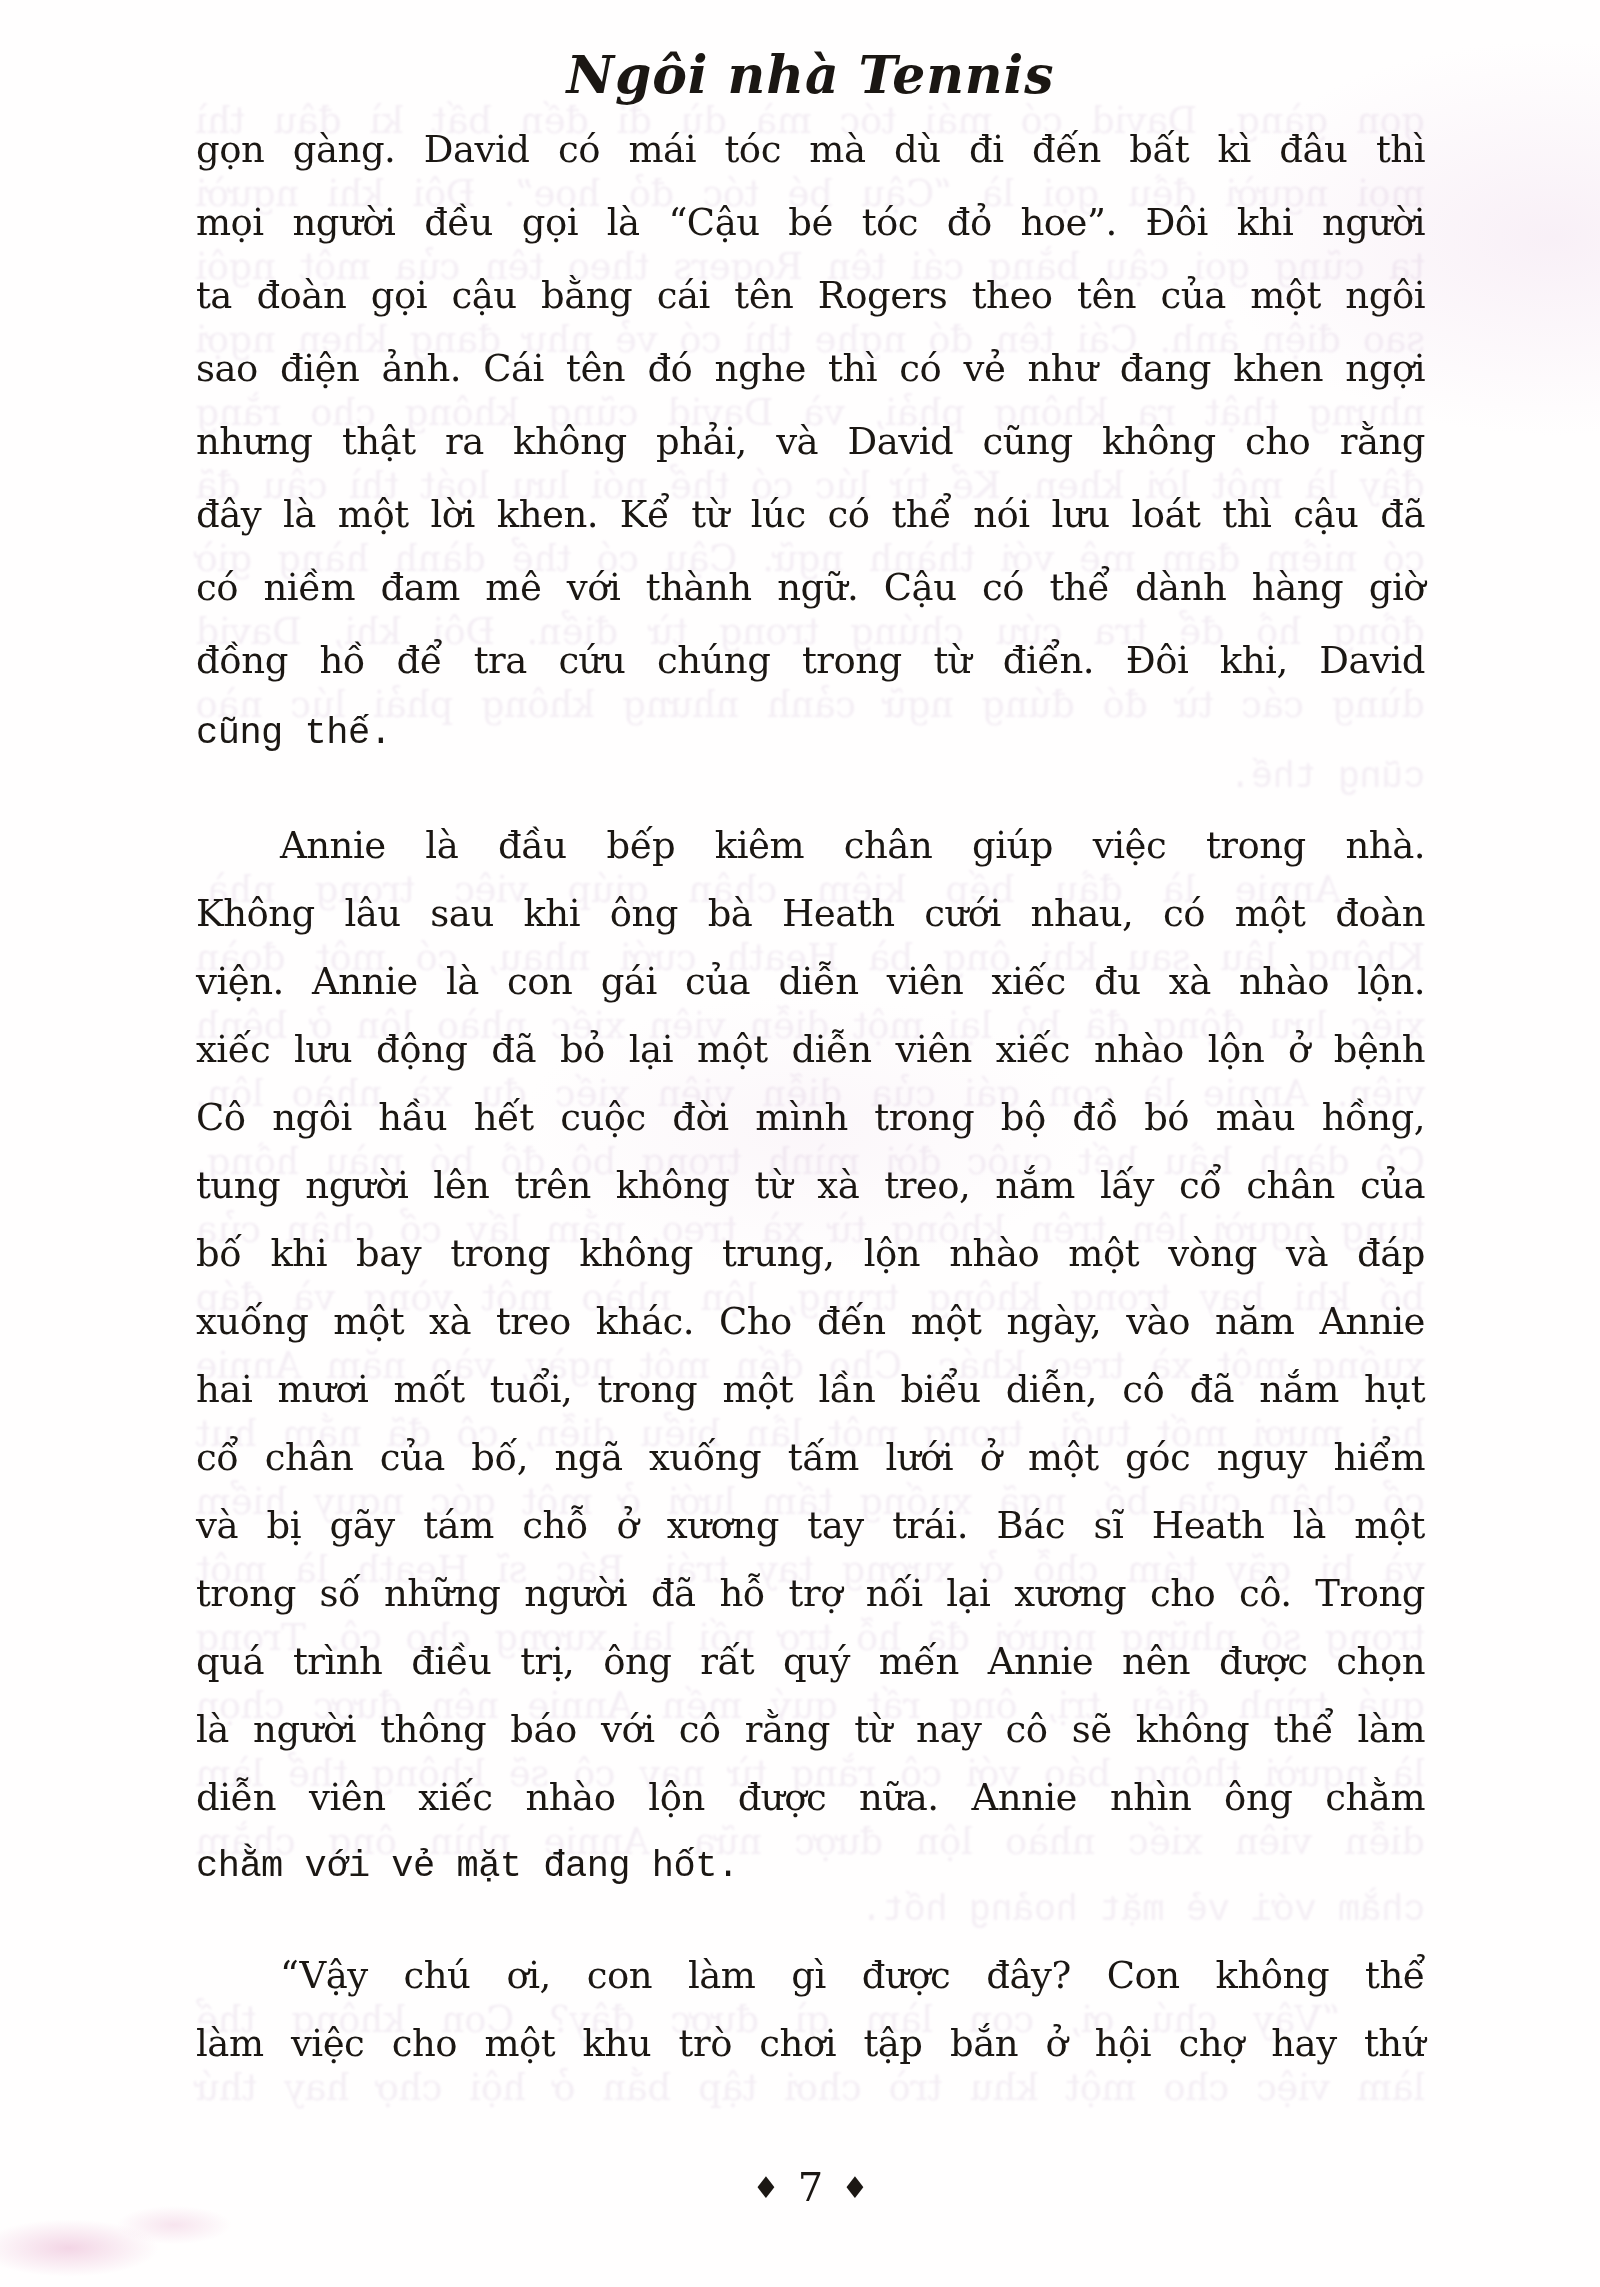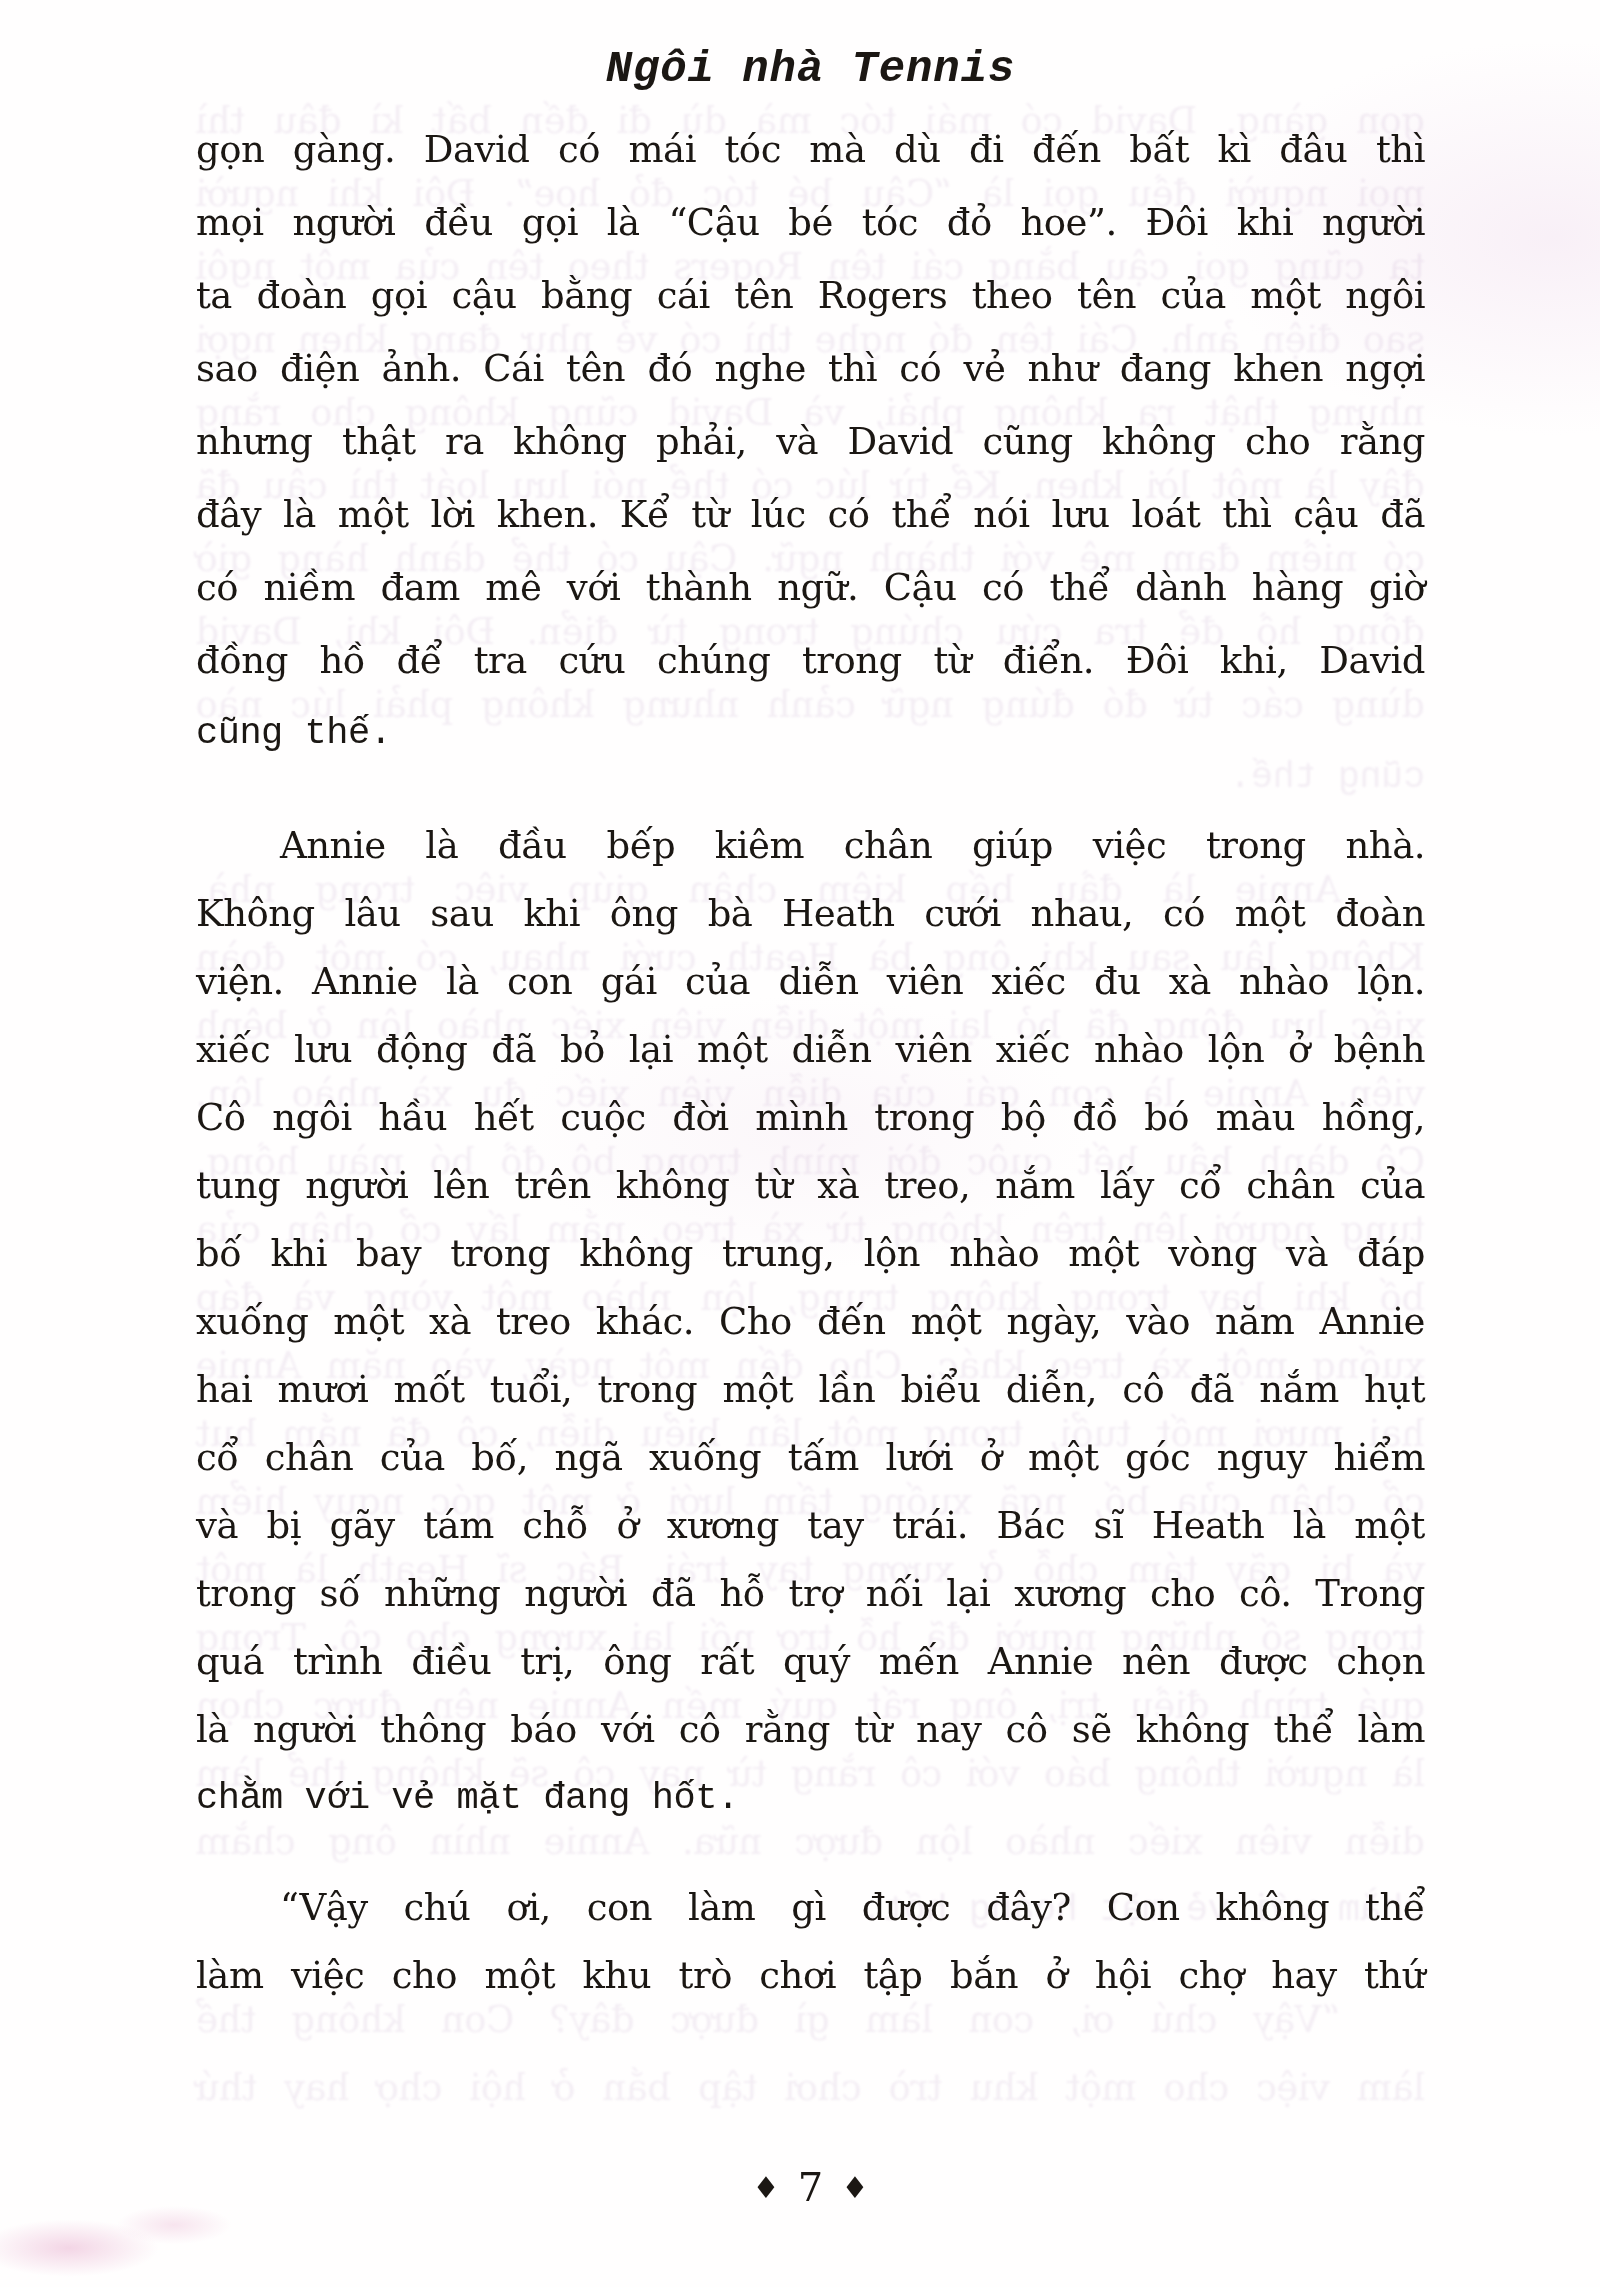--- a/index.html
+++ b/index.html
@@ -23,24 +23,23 @@
       radial-gradient(ellipse 475px 274px at 1553px 238px, rgba(243,228,241,0.55), rgba(243,228,241,0) 72%),
       radial-gradient(ellipse 384px 183px at 804px 1133px, rgba(244,232,242,0.35), rgba(244,232,242,0) 75%),
       var(--paper);
   }
   .chapter-header{
     position:absolute;
     left:196px;top:44px;width:1229px;
     text-align:center;
     font-style:italic;
     font-weight:700;
-    font-size:44px;
+    font-size:52px;
     letter-spacing:0.9px;
     color:var(--ink);
-    font-family:Liberation Mono, monospace;
   }
   .body-text{
     position:absolute;
     left:196px;top:113px;width:1229px;
     color:var(--ink);
     font-size:37px;
     letter-spacing:-0.5px;
     z-index:2;
   }
   .ghost-text{
@@ -147,20 +146,21 @@
         <div class="line">Cô ngôi hầu hết cuộc đời mình trong bộ đồ bó màu hồng,</div>
         <div class="line">tung người lên trên không từ xà treo, nắm lấy cổ chân của</div>
         <div class="line">bố khi bay trong không trung, lộn nhào một vòng và đáp</div>
         <div class="line">xuống một xà treo khác. Cho đến một ngày, vào năm Annie</div>
         <div class="line">hai mươi mốt tuổi, trong một lần biểu diễn, cô đã nắm hụt</div>
         <div class="line">cổ chân của bố, ngã xuống tấm lưới ở một góc nguy hiểm</div>
         <div class="line">và bị gãy tám chỗ ở xương tay trái. Bác sĩ Heath là một</div>
         <div class="line">trong số những người đã hỗ trợ nối lại xương cho cô. Trong</div>
         <div class="line">quá trình điều trị, ông rất quý mến Annie nên được chọn</div>
         <div class="line">là người thông báo với cô rằng từ nay cô sẽ không thể làm</div>
+        <div class="line">diễn viên xiếc nhào lộn được nữa. Annie nhìn ông chằm</div>
         <div class="line para-end">chằm với vẻ mặt đang hốt.</div>
       </div>
       <div class="paragraph paragraph-2">
         <div class="line indent">“Vậy chú ơi, con làm gì được đây? Con không thể</div>
         <div class="line">làm việc cho một khu trò chơi tập bắn ở hội chợ hay thứ</div>
       </div>
     </div>
 
   <div class="page-footer">
     <span class="diamond">♦</span><span class="page-num">7</span><span class="diamond">♦</span>

